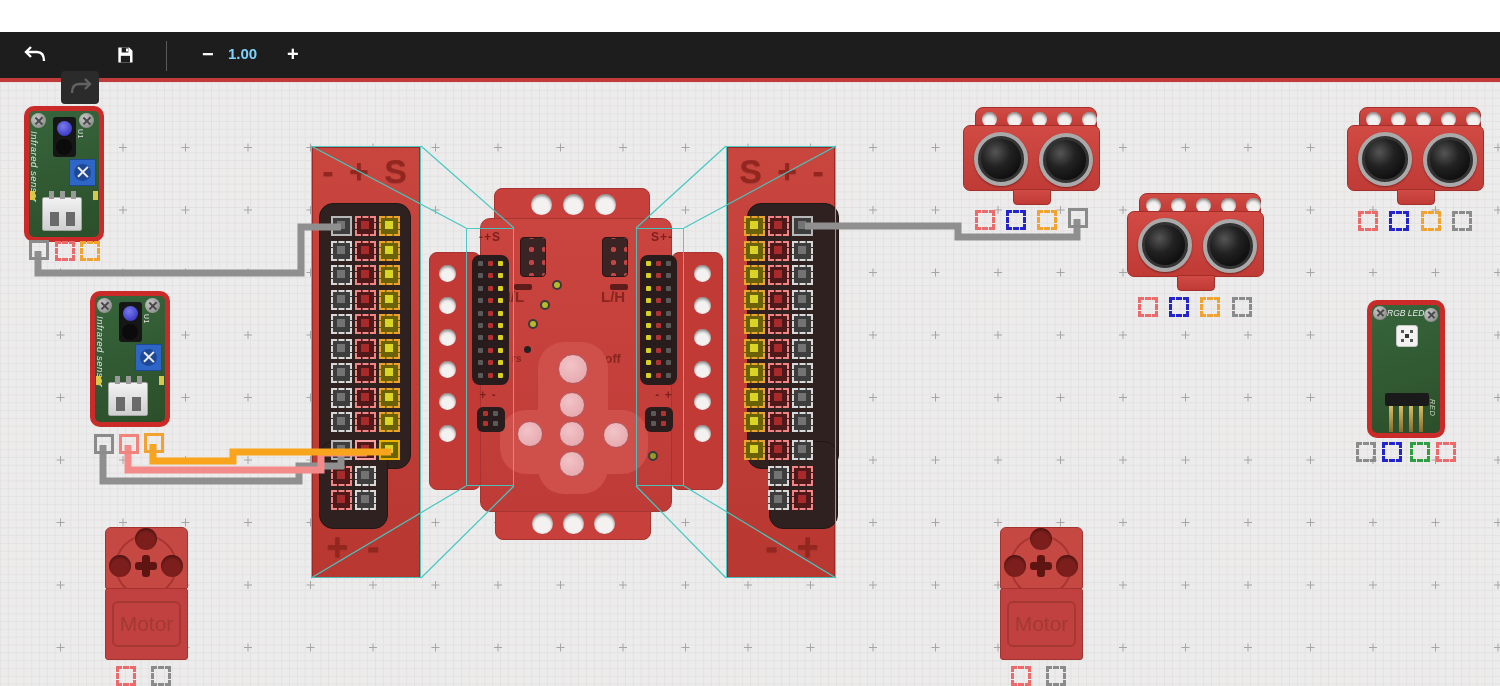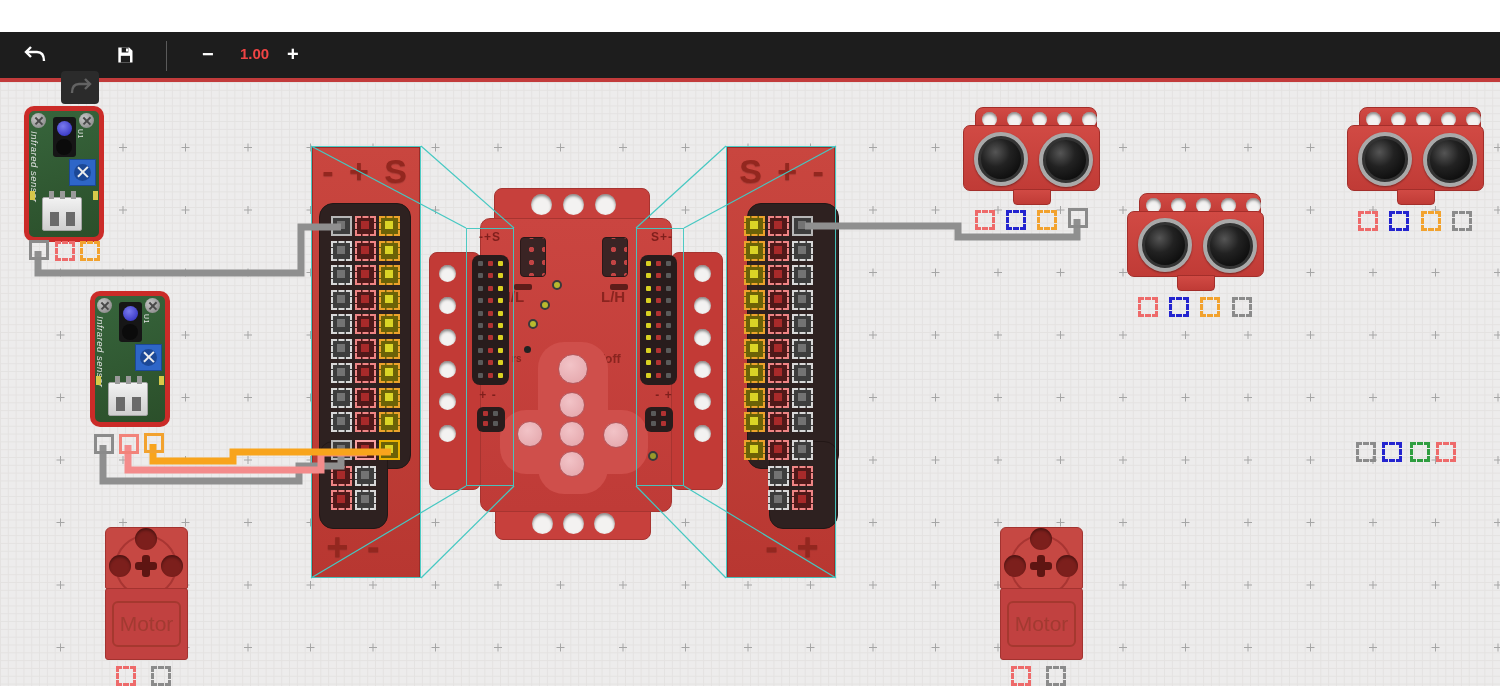--- a/index.html
+++ b/index.html
@@ -4,21 +4,21 @@
 <style>
   html,body{margin:0;padding:0;background:#fff;}
   #app{position:relative;width:1500px;height:686px;overflow:hidden;font-family:"Liberation Sans",sans-serif;background:#fff;}
   #app .abs{position:absolute;box-sizing:border-box;}
   
   #nav{left:0;top:0;width:1500px;height:32px;background:#ffffff;z-index:6;}
   .tab-label{font-size:14.5px;font-weight:700;color:#222;top:8px;}
   #tab-active{left:152px;top:0;width:101px;height:32px;background:#262626;border-radius:8px 8px 0 0;color:#fff;text-align:center;line-height:32px;font-size:14.5px;font-weight:700;}
   #toolbar{left:0;top:32px;width:1500px;height:46px;background:#1d1d1d;z-index:6;}
   .tbtn{color:#fff;}
-  #zoomlevel{left:228px;top:20px;width:44px;color:#ef4444;font-size:15px;font-weight:700;margin-left:12px;}
+  #zoomlevel{left:228px;top:20px;width:44px;color:#7dd3fc;font-size:15px;font-weight:700;}
   
   #canvasbg{left:0;top:78px;width:1500px;height:608px;background:#edecec;border-top:4px solid #c23b3b;
     background-image:linear-gradient(to right,#e4e2e1 1px,transparent 1px),linear-gradient(to bottom,#e4e2e1 1px,transparent 1px);
     background-size:7.8125px 7.8125px;z-index:0;}
   svg.layer{position:absolute;left:0;top:0;width:1500px;height:686px;pointer-events:none;}
   #gridsvg{z-index:0;} #wiresvg{z-index:4;}
   .comp{z-index:1;}
   .selrect{z-index:3;border:1.5px solid rgba(69,200,194,.95);background:transparent;}
   
   .strip{background:linear-gradient(#c9463f,#b83731);border:1px solid #9c2b27;}
@@ -208,20 +208,38 @@
       <div class="abs hole" style="left:56px;top:4px;width:15px;height:15px;"></div>
       <div class="abs hole" style="left:81px;top:4px;width:15px;height:15px;"></div>
       <div class="abs hole" style="left:106px;top:4px;width:15px;height:15px;"></div>
     </div>
     <div class="abs us-red" style="left:0;top:18px;width:137px;height:66px;"></div>
     <div class="abs eye" style="left:11px;top:25px;width:54px;height:54px;"></div>
     <div class="abs eye" style="left:76px;top:26px;width:54px;height:54px;"></div>
     <div class="abs us-red" style="left:50px;top:82px;width:38px;height:16px;border-radius:0 0 4px 4px;"></div>
   </div>
 
+  <div class="abs comp ir" style="left:1367px;top:300px;width:78px;height:138px;">
+    <div class="abs screw" style="left:1px;top:1px;width:14px;height:14px;"></div>
+    <div class="abs screw" style="left:52px;top:3px;width:14px;height:14px;"></div>
+    <div class="abs" style="left:15px;top:3px;width:40px;font-style:italic;font-size:8.5px;color:#e8e8e8;">RGB LED</div>
+    <div class="abs" style="left:24px;top:20px;width:22px;height:22px;background:#f2f2f2;border:1px solid #c5c5c5;border-radius:3px;">
+      <div class="abs" style="left:4px;top:4px;width:3px;height:3px;background:#555;"></div>
+      <div class="abs" style="left:13px;top:4px;width:3px;height:3px;background:#555;"></div>
+      <div class="abs" style="left:4px;top:13px;width:3px;height:3px;background:#555;"></div>
+      <div class="abs" style="left:13px;top:13px;width:3px;height:3px;background:#555;"></div>
+      <div class="abs" style="left:8px;top:8px;width:4px;height:4px;background:#333;"></div>
+    </div>
+    <div class="abs" style="left:13px;top:88px;width:44px;height:13px;background:#1a1a1a;border-radius:2px;"></div>
+    <div class="abs" style="left:17px;top:101px;width:4px;height:26px;background:linear-gradient(#d8bd66,#8a6d2f);"></div>
+    <div class="abs" style="left:27px;top:101px;width:4px;height:26px;background:linear-gradient(#d8bd66,#8a6d2f);"></div>
+    <div class="abs" style="left:37px;top:101px;width:4px;height:26px;background:linear-gradient(#d8bd66,#8a6d2f);"></div>
+    <div class="abs" style="left:47px;top:101px;width:4px;height:26px;background:linear-gradient(#d8bd66,#8a6d2f);"></div>
+    <div class="abs vlabel" style="left:56px;top:94px;height:32px;font-size:7.5px;color:#c4d4bc;">RED</div>
+  </div>
 
   <div class="abs comp" style="left:105px;top:527px;width:83px;height:133px;">
     <div class="abs motor-top" style="left:0;top:0;width:83px;height:62px;"></div>
     <div class="abs" style="left:10px;top:8px;width:62px;height:62px;border:2px solid #a83532;border-radius:50%;"></div>
     <div class="abs" style="left:30px;top:1px;width:22px;height:22px;background:#7c1f1c;border-radius:50%;box-shadow:inset 0 2px 3px rgba(0,0,0,.4);"></div>
     <div class="abs" style="left:4px;top:28px;width:22px;height:22px;background:#7c1f1c;border-radius:50%;box-shadow:inset 0 2px 3px rgba(0,0,0,.4);"></div>
     <div class="abs" style="left:56px;top:28px;width:22px;height:22px;background:#7c1f1c;border-radius:50%;box-shadow:inset 0 2px 3px rgba(0,0,0,.4);"></div>
     <div class="abs mplus" style="left:30px;top:28px;width:22px;height:22px;"></div>
     <div class="abs motor-bot" style="left:0;top:61px;width:83px;height:72px;"></div>
     <div class="abs" style="left:7px;top:74px;width:69px;height:46px;border:2px solid #a5382f;border-radius:6px;"></div>

